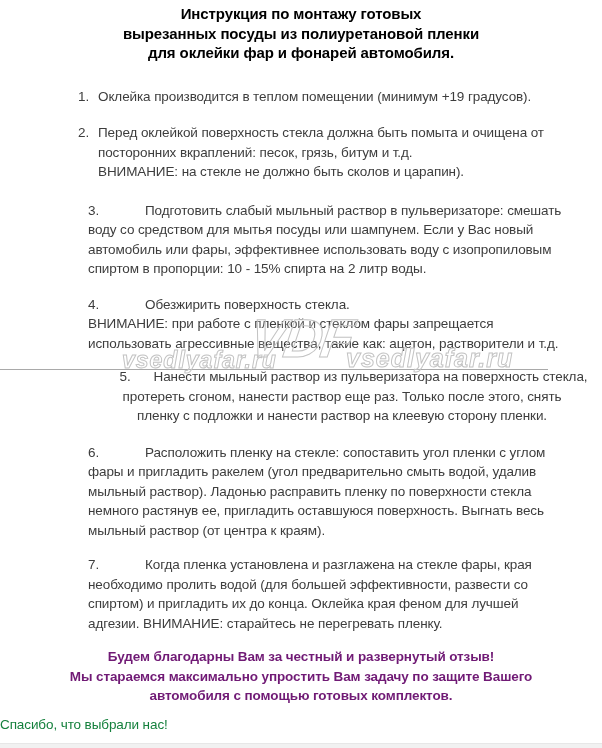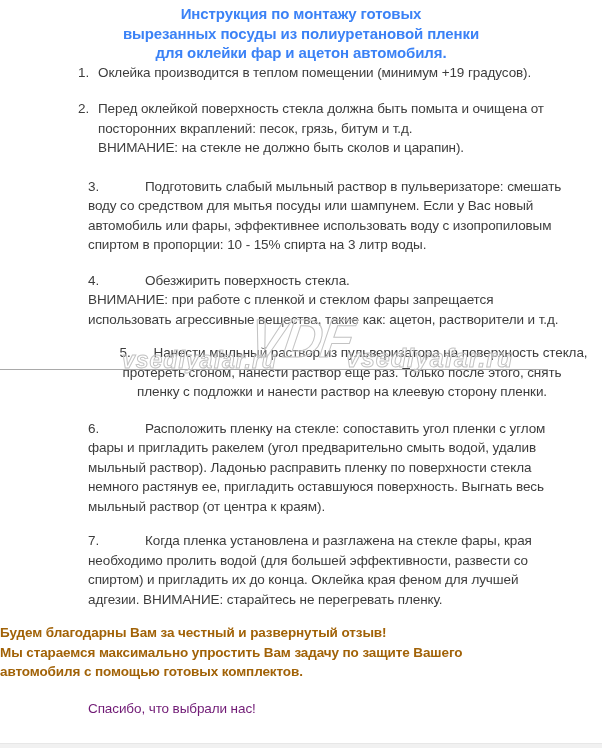--- a/index.html
+++ b/index.html
@@ -13,22 +13,23 @@
     font-size: 13.5px;
     line-height: 19.5px;
     color: #3d3d3d;
     letter-spacing: -0.1px;
   }
   .title {
     padding-top: 4px;
     text-align: center;
     font-size: 15px;
     font-weight: bold;
-    color: #3b82f6;
+    color: #000000;
     line-height: 19.5px;
+    margin-bottom: 24px;
   }
   .num-item {
     display: flex;
     margin-left: 78px;
     margin-right: 10px;
   }
   .num-item .num { flex: none; width: 20px; }
   .num-item .itext { white-space: pre; }
   .mb-i1 { margin-bottom: 17px; }
   .mb-i2 { margin-bottom: 19px; }
@@ -37,28 +38,28 @@
     margin-right: 6px;
   }
   .step .snum { display: inline-block; width: 57px; }
   .step .stext { white-space: pre; }
   .mb-s3 { margin-bottom: 16px; }
   .mb-s4 { margin-bottom: 14px; }
   .mb-s5 { margin-bottom: 17px; text-align: center; }
   .mb-s6 { margin-bottom: 15px; }
   .mb-s7 { margin-bottom: 14px; }
   .closing {
+    text-align: center;
     font-weight: bold;
-    color: #a16207;
+    color: #701a75;
     white-space: pre-line;
-    margin-bottom: 17px;
+    margin-bottom: 9px;
   }
   .thanks {
-    margin-left: 88px;
-    color: #701a75;
+    color: #15803d;
   }
   
   .watermark {
     position: absolute;
     left: 0;
     top: 336px;
     width: 548px;
     height: 54px;
     pointer-events: none;
     z-index: 5;
@@ -98,40 +99,40 @@
   }
 </style>
 </head>
 <body>
 
 <div class="page">
 
   <div class="title">
     <div>Инструкция по монтажу готовых</div>
     <div>вырезанных посуды из полиуретановой пленки</div>
-    <div>для оклейки фар и ацетон автомобиля.</div>
+    <div>для оклейки фар и фонарей автомобиля.</div>
   </div>
 
   <div class="num-item mb-i1">
     <span class="num">1.</span>
     <span class="itext">Оклейка производится в теплом помещении (минимум +19 градусов).</span>
   </div>
 
   <div class="num-item mb-i2">
     <span class="num">2.</span>
     <span class="itext">Перед оклейкой поверхность стекла должна быть помыта и очищена от
 посторонних вкраплений: песок, грязь, битум и т.д.
 ВНИМАНИЕ: на стекле не должно быть сколов и царапин).</span>
   </div>
 
   <div class="step mb-s3">
     <span class="snum">3.</span><span class="stext">Подготовить слабый мыльный раствор в пульверизаторе: смешать
 воду со средством для мытья посуды или шампунем. Если у Вас новый
 автомобиль или фары, эффективнее использовать воду с изопропиловым
-спиртом в пропорции: 10 - 15% спирта на 3 литр воды.</span>
+спиртом в пропорции: 10 - 15% спирта на 2 литр воды.</span>
   </div>
 
   <div class="step mb-s4">
     <span class="snum">4.</span><span class="stext">Обезжирить поверхность стекла.
 ВНИМАНИЕ: при работе с пленкой и стеклом фары запрещается
 использовать агрессивные вещества, такие как: ацетон, растворители и т.д.</span>
   </div>
 
   <div class="step mb-s5">
     <span class="snum">5.</span><span class="stext">Нанести мыльный раствор из пульверизатора на поверхность стекла,

